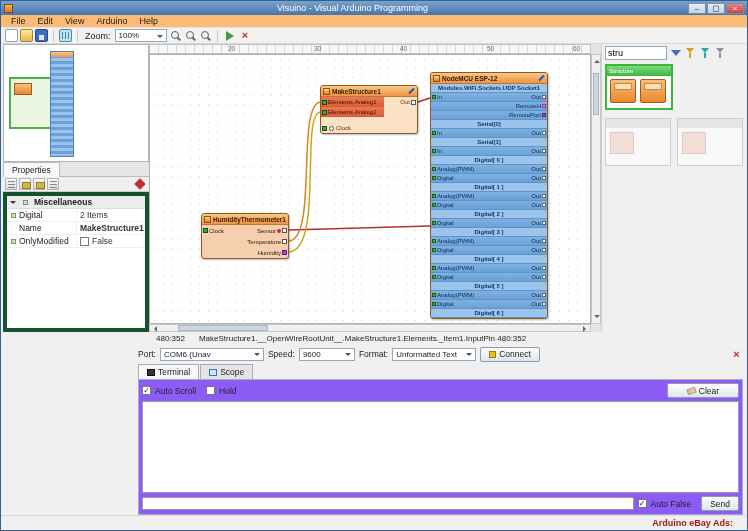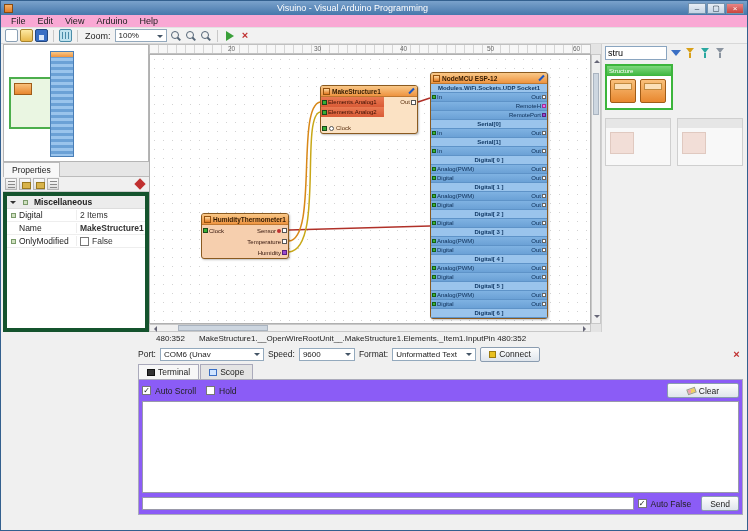--- a/index.html
+++ b/index.html
@@ -15,21 +15,21 @@
     background: linear-gradient(#7aa2cc,#4677ab); display:flex; align-items:center;
     padding:0 3px; color:#fff; }
   .app-icon { width:9px; height:9px; background:linear-gradient(#f7b267,#e07b2a);
     border:1px solid #8a4a10; margin-right:4px; }
   .title { flex:1; text-align:center; font-size:9px; }
   .winbtns { display:flex; gap:1px; }
   .winbtn { width:18px; height:11px; background:linear-gradient(#e8eef5,#c3d3e4);
     border:1px solid #7391ad; font-size:8px; line-height:9px; text-align:center; color:#234; }
   .winbtn.close { background:linear-gradient(#e98585,#c9443e); color:#fff; }
   
-  .menubar { position:absolute; top:14px; left:0; right:0; height:13px; background:#f9a8d4;
+  .menubar { position:absolute; top:14px; left:0; right:0; height:13px; background:#fdba74;
     display:flex; align-items:center; padding-left:4px; border-bottom:1px solid #e2e2e2; }
   .menu-item { padding:0 6px; font-size:9px; }
   .toolbar { position:absolute; top:27px; left:0; right:0; height:16px; background:#f2f2f2;
     border-bottom:1px solid #d8d8d8; display:flex; align-items:center; gap:2px; padding:0 4px; }
   .tb-sep { width:1px; height:12px; background:#c8c8c8; margin:0 3px; }
   .tb-icon { width:13px; height:13px; border-radius:2px; position:relative; }
   .icon-new { background:#fff; border:1px solid #8aa0b5; }
   .icon-open { background:linear-gradient(#fde9a2,#e8b84a); border:1px solid #a8832a; }
   .icon-save { background:#3a6fc4; border:1px solid #23477e; }
   .icon-save::after { content:""; position:absolute; left:3px; top:5px; width:5px; height:5px; background:#dce8f8; }
@@ -567,13 +567,16 @@
     <div class="send-row">
       <input class="send-input" style="">
       <span class="checkbox checked"></span>
       <span class="cb-label">Auto False</span>
       <span class="btn">
         <span>Send</span>
       </span>
     </div>
   </div>
 
+  <div class="footer">
+    <span class="ads">Arduino eBay Ads:</span>
+  </div>
 </div>
 
 </body></html>

